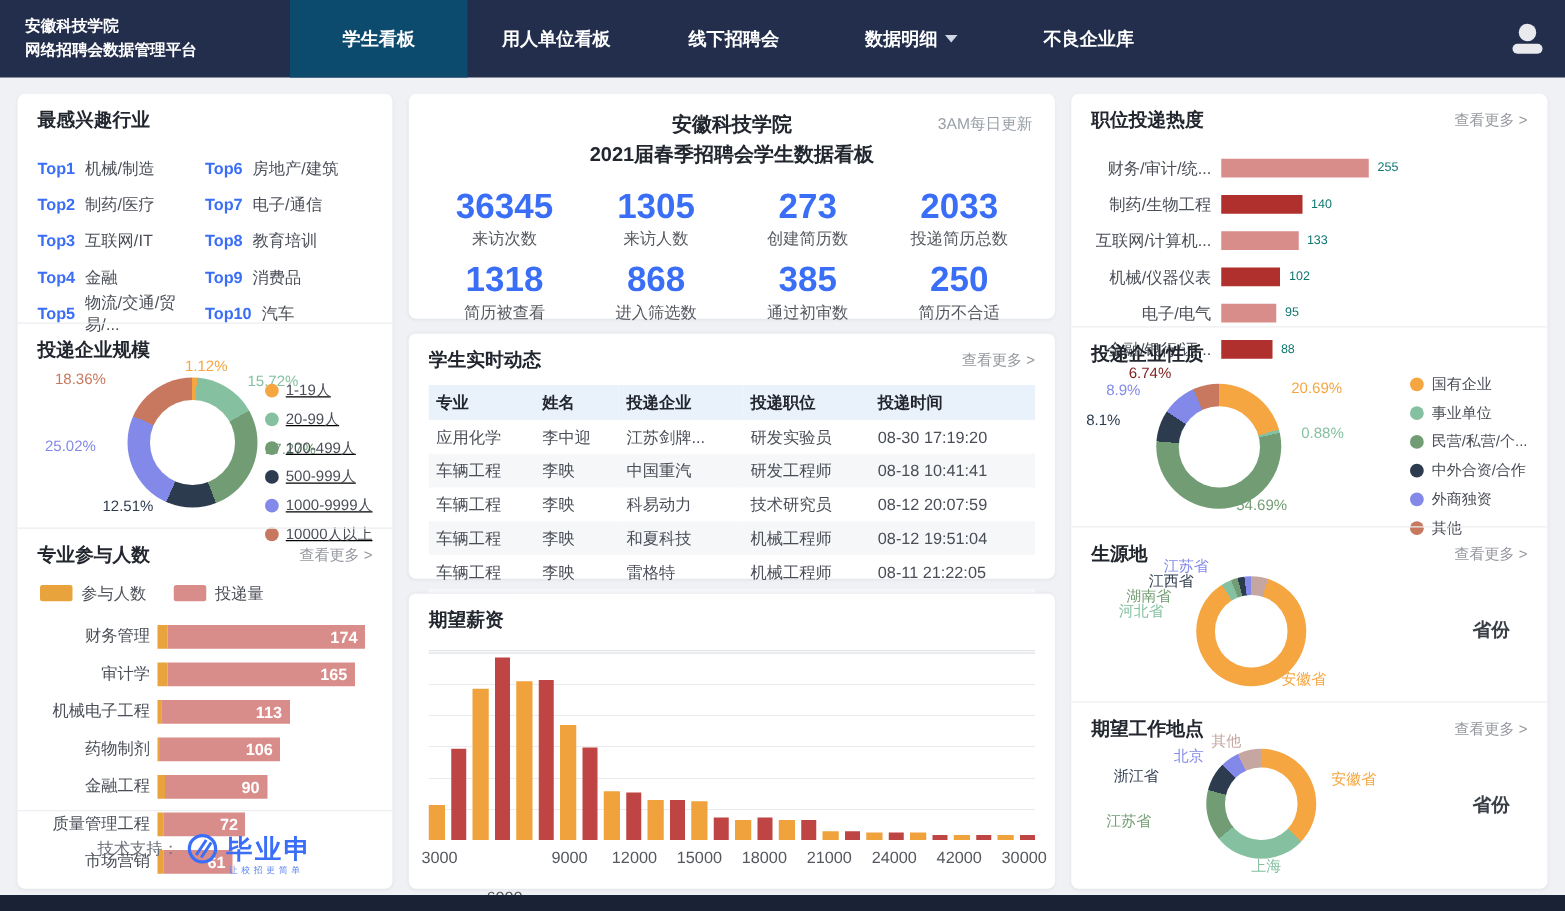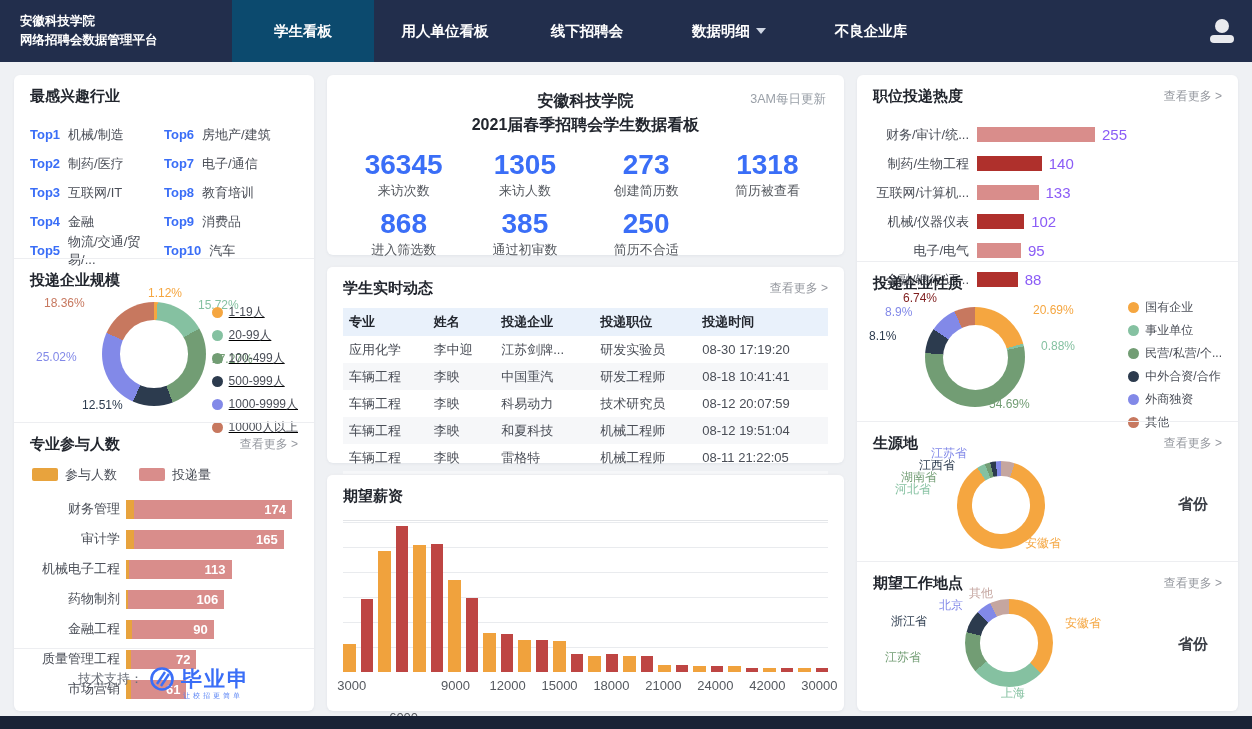--- a/index.html
+++ b/index.html
@@ -88,21 +88,21 @@
     background:repeating-linear-gradient(to top,transparent 0,transparent 24px,#E9EBEE 24px,#E9EBEE 25px); }
   .sal-bar { flex:1; }
   .sal-x { position:relative; height:20px; margin-top:4px; }
   .sal-tick { position:absolute; transform:translateX(-50%); font-size:13px; color:#55595F; top:2px; }
 
   
   .ht-rows { margin-top:14px; }
   .ht-row { display:flex; align-items:center; height:29px; }
   .ht-label { width:104px; text-align:right; font-size:13px; color:#4A4E57; white-space:nowrap; padding-right:8px; }
   .ht-bar { height:15px; }
-  .ht-val { font-size:15px; color:#8b5cf6; padding-left:7px; }
+  .ht-val { font-size:10px; color:#0f766e; padding-left:7px; }
 
   
   .footer { position:absolute; left:0; bottom:0; width:100%; height:13px; background:#1A2336; }
 </style>
 </head>
 <body>
 
 <div class="nav">
   <div class="brand">
     <div>安徽科技学院</div>
@@ -330,20 +330,24 @@
             <div class="stat-v">36345</div>
             <div class="stat-l">来访次数</div>
           </div>
           <div class="stat">
             <div class="stat-v">1305</div>
             <div class="stat-l">来访人数</div>
           </div>
           <div class="stat">
             <div class="stat-v">273</div>
             <div class="stat-l">创建简历数</div>
+          </div>
+          <div class="stat">
+            <div class="stat-v">2033</div>
+            <div class="stat-l">投递简历总数</div>
           </div>
           <div class="stat">
             <div class="stat-v">1318</div>
             <div class="stat-l">简历被查看</div>
           </div>
           <div class="stat">
             <div class="stat-v">868</div>
             <div class="stat-l">进入筛选数</div>
           </div>
           <div class="stat">

